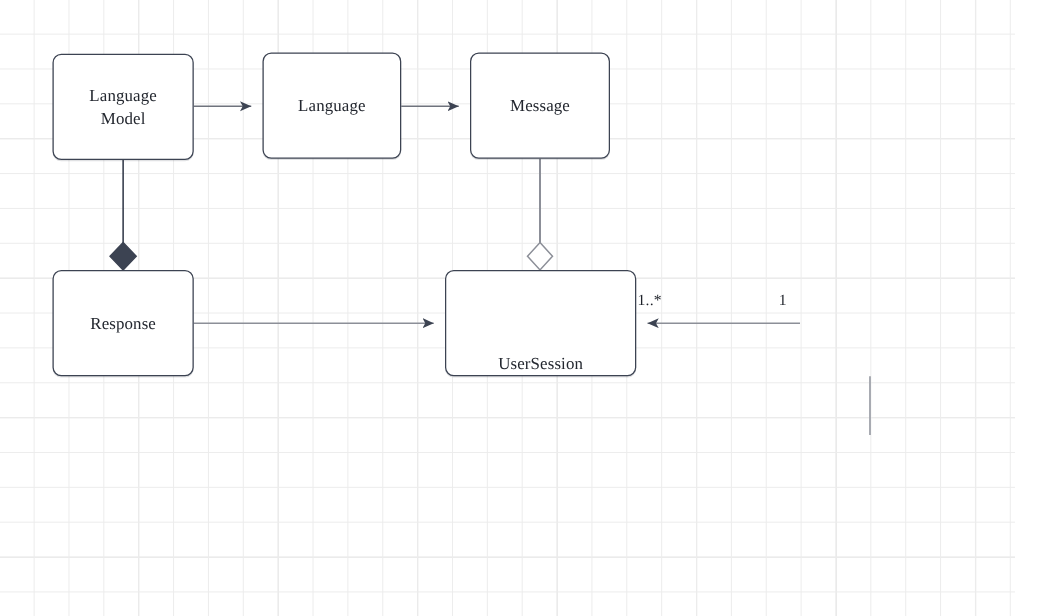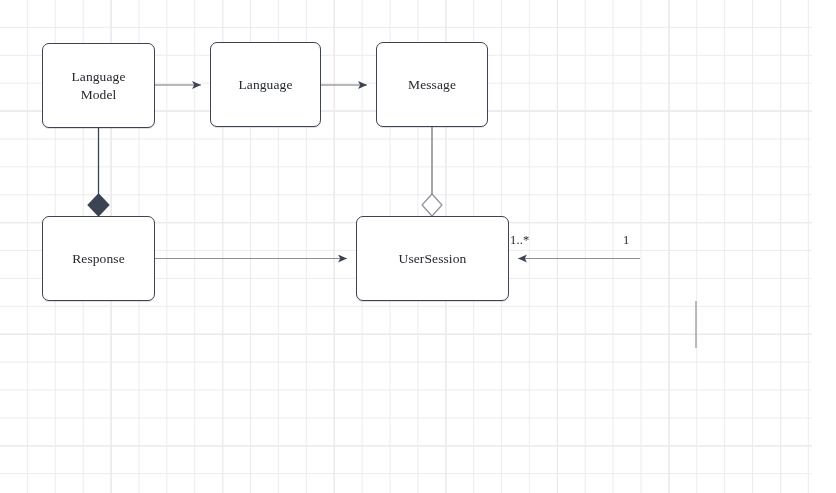--- a/index.html
+++ b/index.html
@@ -120,21 +120,21 @@
   </div>
 
   <div class="node" style="left:376px; top:42px; width:112px; height:85px;">
     <span class="node-label">Message</span>
   </div>
 
   <div class="node" style="left:42px; top:216px; width:113px; height:85px;">
     <span class="node-label">Response</span>
   </div>
 
-  <div class="node" style="left:356px; top:216px; width:153px; height:85px;">
+  <div class="node" style="left:356px; top:216px; width:153px; height:85px;align-items:flex-end;">
     <span class="node-label">UserSession</span>
   </div>
 
 
 
   <div class="edge-label" style="left:510px; top:234px;">1..*</div>
 
   <div class="edge-label" style="left:623px; top:234px;">1</div>
 
 </div>

